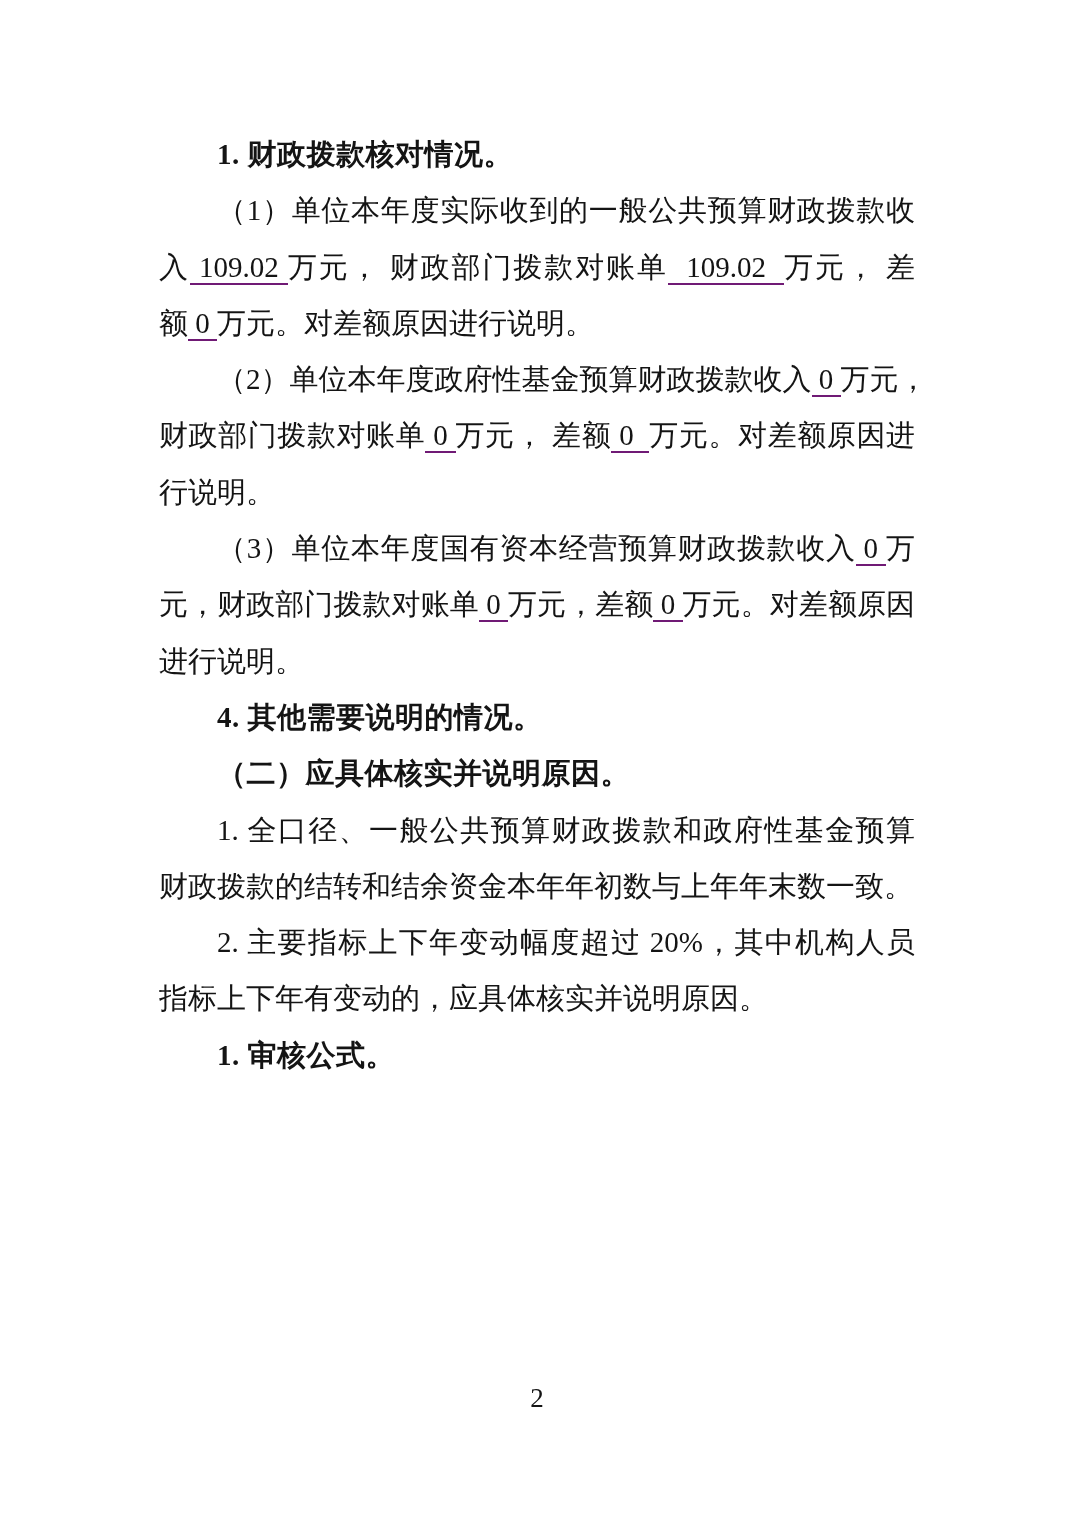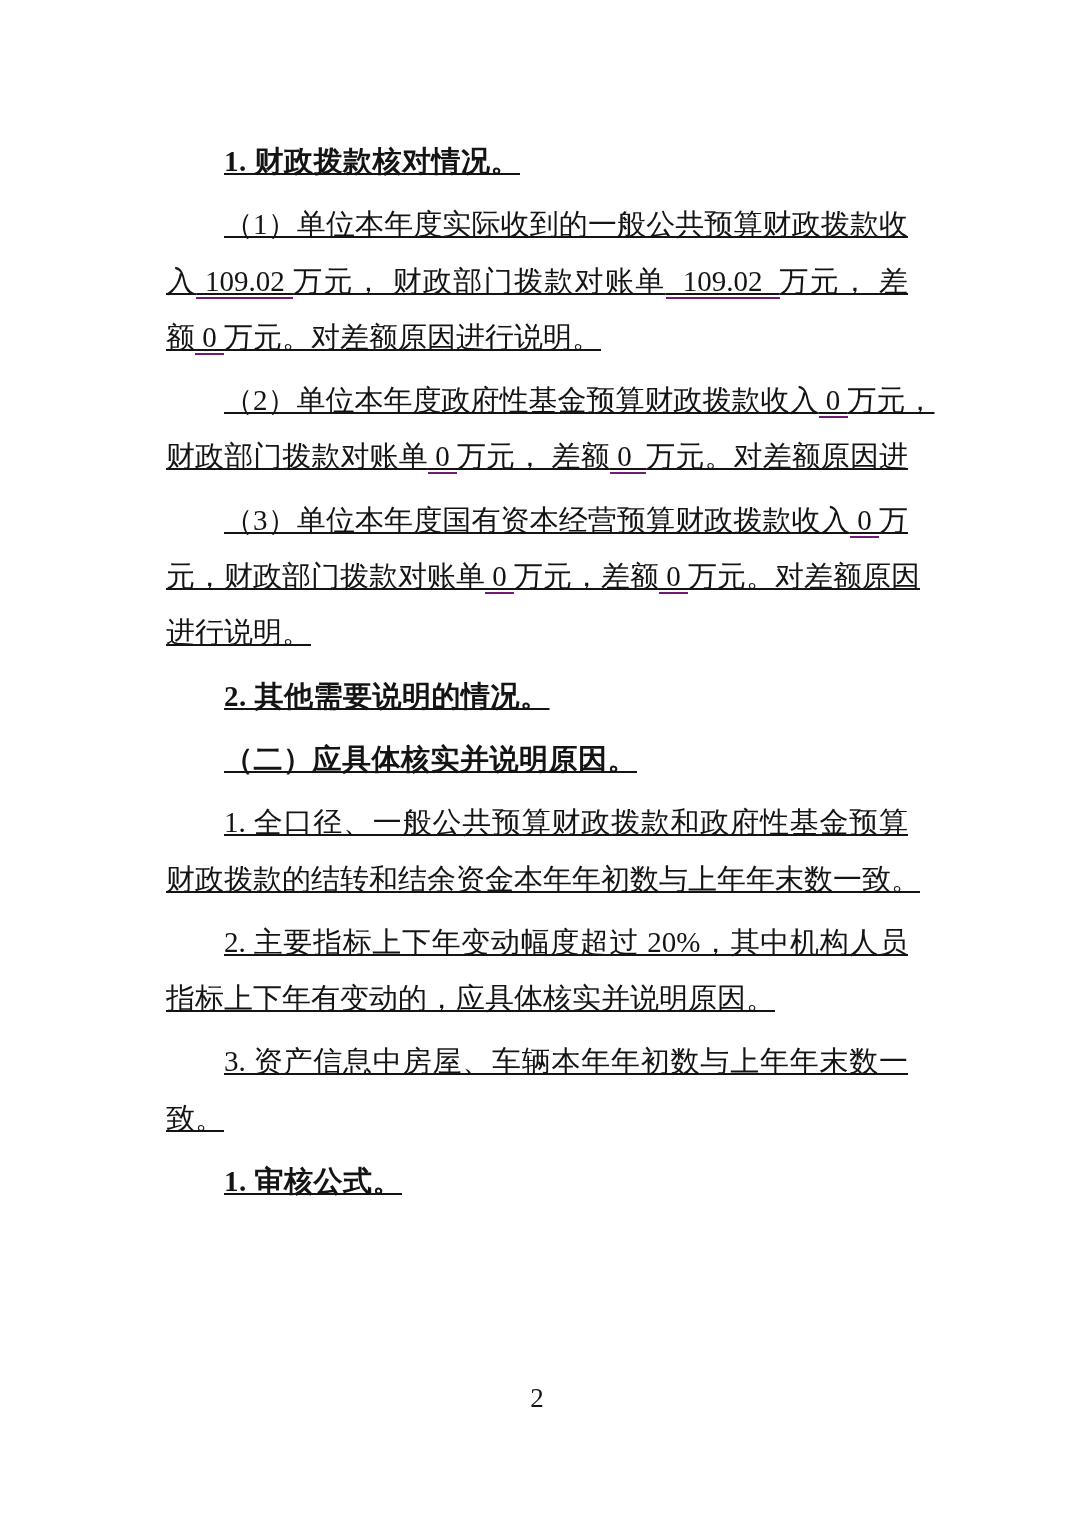--- a/index.html
+++ b/index.html
@@ -6,21 +6,21 @@
   body {
     width: 1074px; height: 1520px;
     background: #ffffff;
     position: relative;
     overflow: hidden;
     font-family: "Liberation Serif", "DejaVu Serif", serif;
     color: #141414;
   }
   .page { position: absolute; inset: 0; background: #ffffff; }
   .doc { position: absolute; left: 159px; top: 126px; width: 756px; }
-  .para { margin: 7px; padding: 0; text-decoration: underline; }
+  .para { margin: 0; padding: 0; }
   .line {
     font-size: 29px;
     line-height: 56.3px;
     height: 56.3px;
     white-space: nowrap;
     text-align: left;
   }
   .line.j { text-align: justify; text-align-last: justify; }
   .line.first { text-indent: 2em; }
   .para.h .line { font-weight: 700; letter-spacing: 0.5px; }
@@ -41,44 +41,41 @@
         <div class="line first"><span class="seg">1. 财政拨款核对情况。</span></div>
       </div>
       <div class="para">
         <div class="line first j"><span class="seg">（1）单位本年度实际收到的一般公共预算财政拨款收</span></div>
         <div class="line j"><span class="seg">入</span><span class="seg u"> 109.02 </span><span class="seg">万元， 财政部门拨款对账单</span><span class="seg u">  109.02  </span><span class="seg">万元， 差</span></div>
         <div class="line"><span class="seg">额</span><span class="seg u"> 0 </span><span class="seg">万元。对差额原因进行说明。</span></div>
       </div>
       <div class="para">
         <div class="line first j"><span class="seg">（2）单位本年度政府性基金预算财政拨款收入</span><span class="seg u"> 0 </span><span class="seg">万元，</span></div>
         <div class="line j"><span class="seg">财政部门拨款对账单</span><span class="seg u"> 0 </span><span class="seg">万元， 差额</span><span class="seg u"> 0  </span><span class="seg">万元。对差额原因进</span></div>
+        <div class="line"><span class="seg">行说明。</span></div>
       </div>
       <div class="para">
         <div class="line first j"><span class="seg">（3）单位本年度国有资本经营预算财政拨款收入</span><span class="seg u"> 0 </span><span class="seg">万</span></div>
         <div class="line j"><span class="seg">元，财政部门拨款对账单</span><span class="seg u"> 0 </span><span class="seg">万元，差额</span><span class="seg u"> 0 </span><span class="seg">万元。对差额原因</span></div>
         <div class="line"><span class="seg">进行说明。</span></div>
       </div>
       <div class="para h">
-        <div class="line first"><span class="seg">2. 其他需要说明的情况。</span></div>
+        <div class="line first"><span class="seg">4. 其他需要说明的情况。</span></div>
       </div>
       <div class="para h">
         <div class="line first"><span class="seg">（二）应具体核实并说明原因。</span></div>
       </div>
       <div class="para">
         <div class="line first j"><span class="seg">1. 全口径、一般公共预算财政拨款和政府性基金预算</span></div>
         <div class="line"><span class="seg">财政拨款的结转和结余资金本年年初数与上年年末数一致。</span></div>
       </div>
       <div class="para">
         <div class="line first j"><span class="seg">2. 主要指标上下年变动幅度超过 20%，其中机构人员</span></div>
         <div class="line"><span class="seg">指标上下年有变动的，应具体核实并说明原因。</span></div>
       </div>
-      <div class="para">
-        <div class="line first j"><span class="seg">3. 资产信息中房屋、车辆本年年初数与上年年末数一</span></div>
-        <div class="line"><span class="seg">致。</span></div>
-      </div>
       <div class="para h">
         <div class="line first"><span class="seg">1. 审核公式。</span></div>
       </div>
     </div>
   <div class="footer">
     <span class="pagenum">2</span>
   </div>
 </div>
 
 </body></html>

